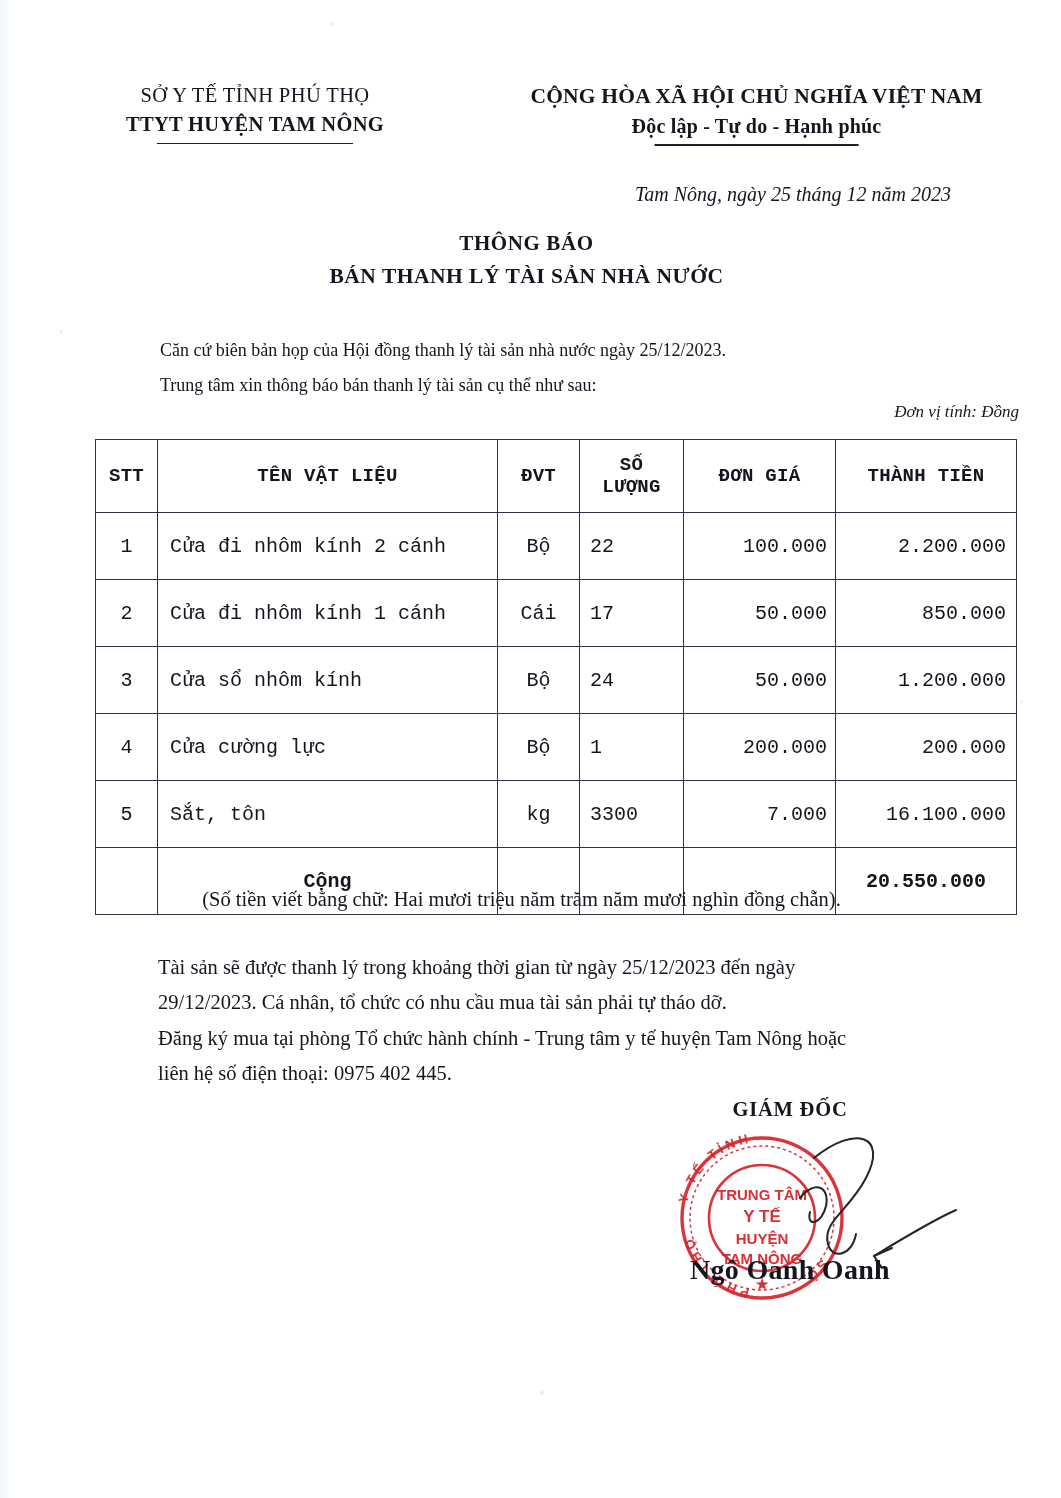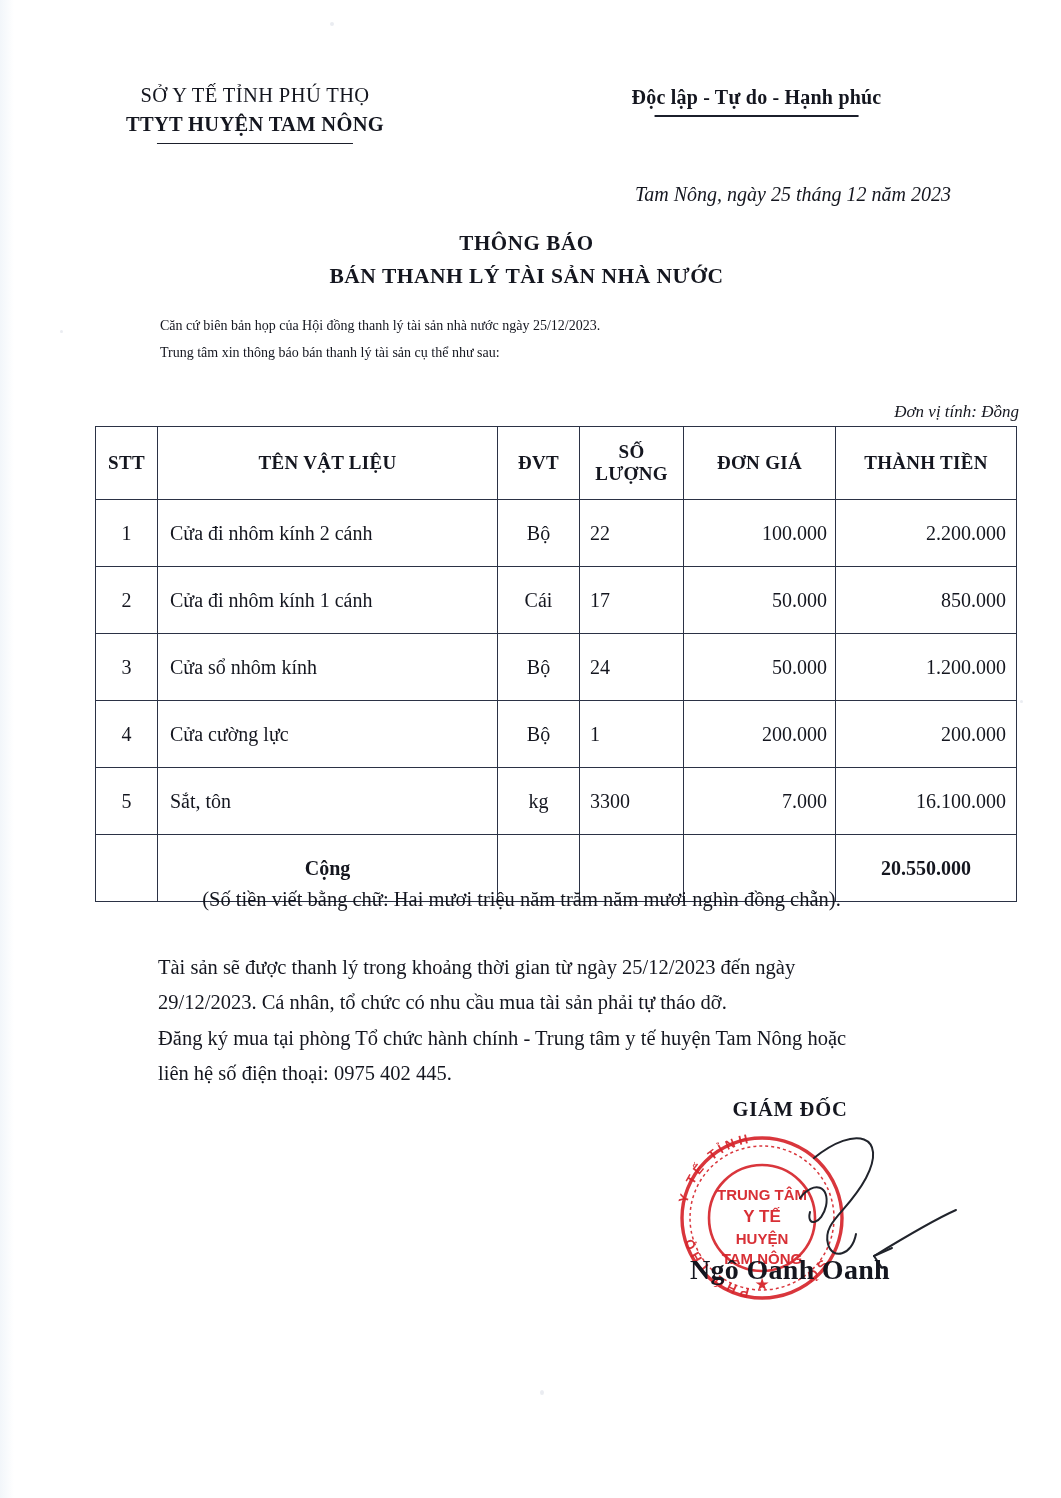--- a/index.html
+++ b/index.html
@@ -120,42 +120,43 @@
   .title-sub {
     font-size: 21.5px;
     font-weight: bold;
     letter-spacing: 0.5px;
     line-height: 1.5;
   }
 
   
   .intro {
     position: absolute;
-    top: 312px;
+    top: 333px;
     left: 160px;
     right: 70px;
-    font-size: 14px;
+    font-size: 18px;
     line-height: 1.95;
   }
   .intro p { margin: 0; }
 
   .unit-note {
     position: absolute;
     top: 402px;
     right: 42px;
     font-size: 17px;
     font-style: italic;
   }
 
   
   .tbl-wrap {
     position: absolute;
-    top: 426px;
+    top: 439px;
     left: 95px;
     width: 921px;
+    font-family: Liberation Mono, monospace;
   }
   table.assets {
     border-collapse: collapse;
     width: 100%;
     table-layout: fixed;
   }
   table.assets th,
   table.assets td {
     border: 1.3px solid #2b3245;
     font-size: 20px;
@@ -281,20 +282,21 @@
   <div class="speck" style="top:330px;left:60px;width:3px;height:3px;"></div>
   <div class="speck" style="top:1390px;left:540px;width:4px;height:5px;"></div>
   <div class="speck" style="top:700px;left:1020px;width:3px;height:3px;"></div>
 
   <div class="header">
     <div class="hdr-left">
       <div class="org-line1">SỞ Y TẾ TỈNH PHÚ THỌ</div>
       <div><span class="org-line2">TTYT HUYỆN TAM NÔNG</span></div>
     </div>
     <div class="hdr-right">
+      <div class="nation-line1">CỘNG HÒA XÃ HỘI CHỦ NGHĨA VIỆT NAM</div>
       <div><span class="nation-line2">Độc lập - Tự do - Hạnh phúc</span></div>
     </div>
   </div>
 
   <div class="date-line">Tam Nông, ngày 25 tháng 12 năm 2023</div>
 
   <div class="title-block">
     <div class="title-main">THÔNG BÁO</div>
     <div class="title-sub">BÁN THANH LÝ TÀI SẢN NHÀ NƯỚC</div>
   </div>

